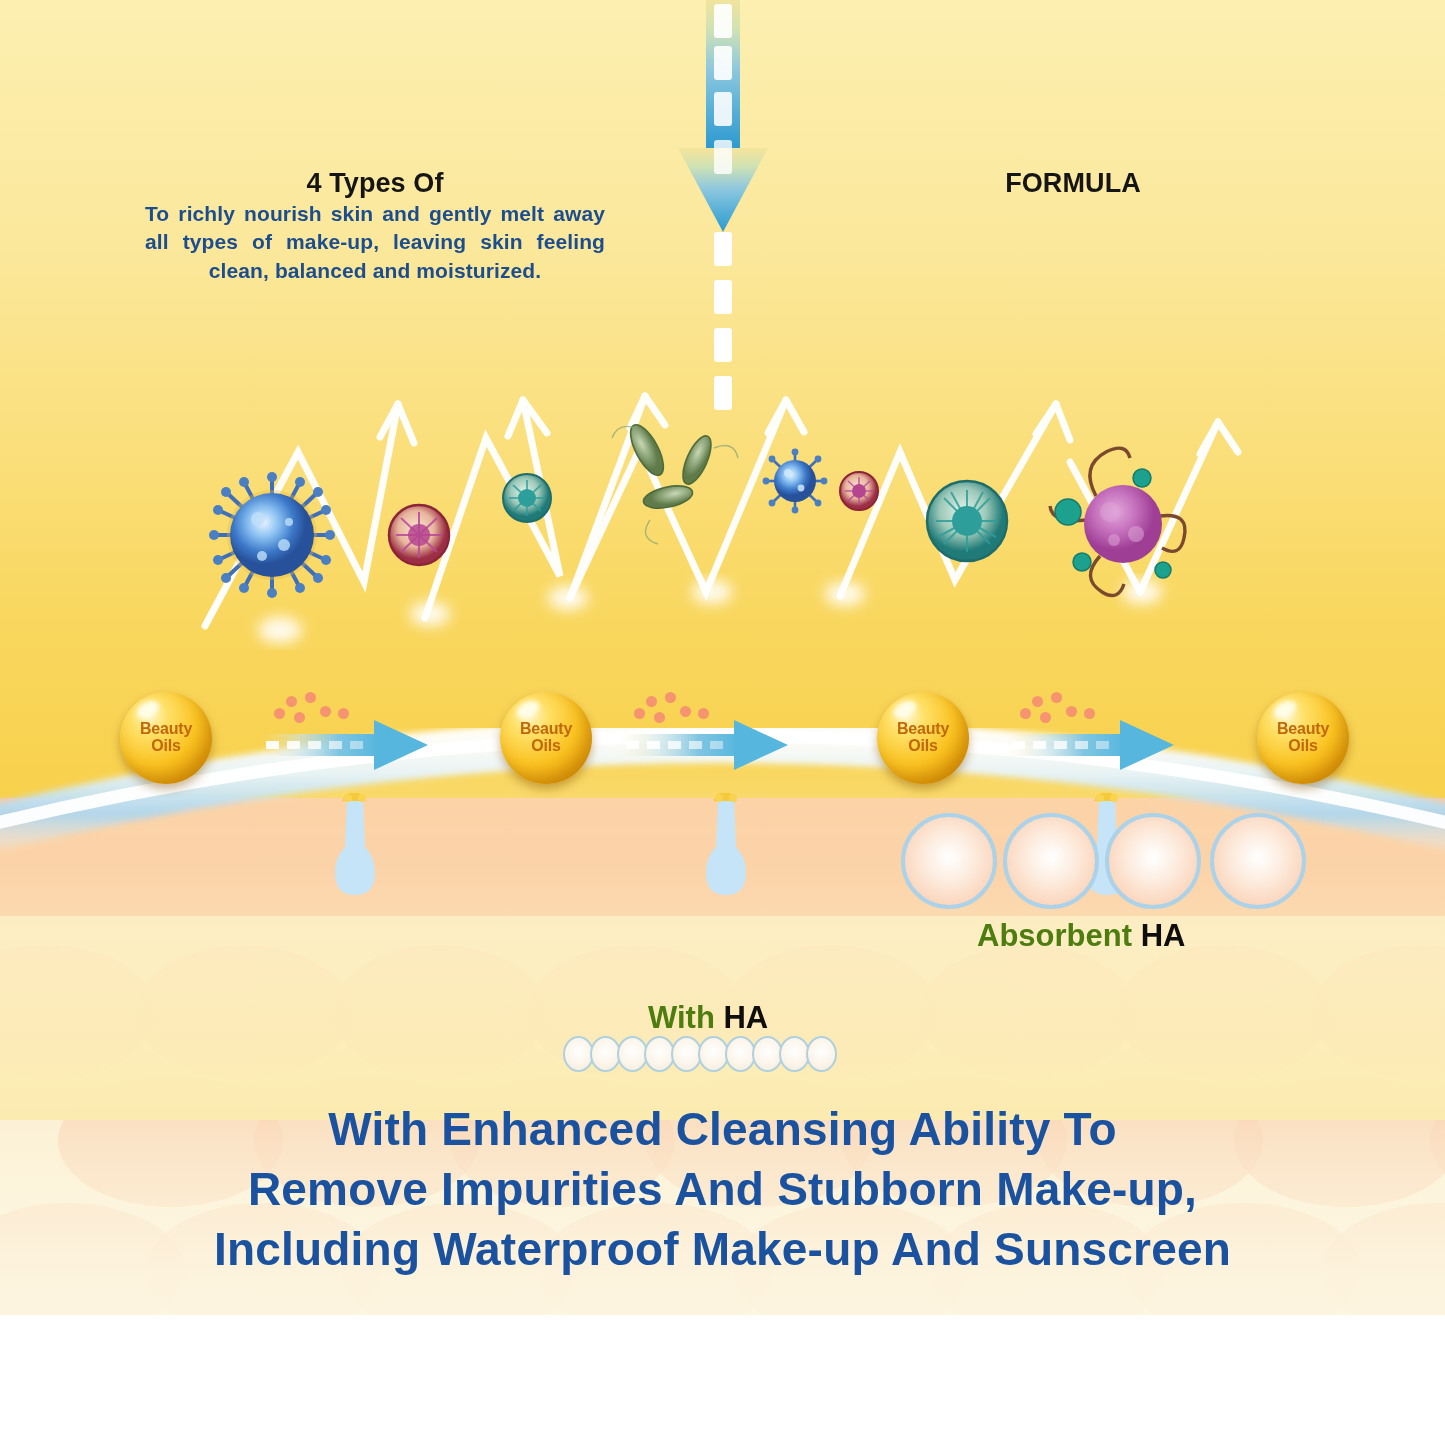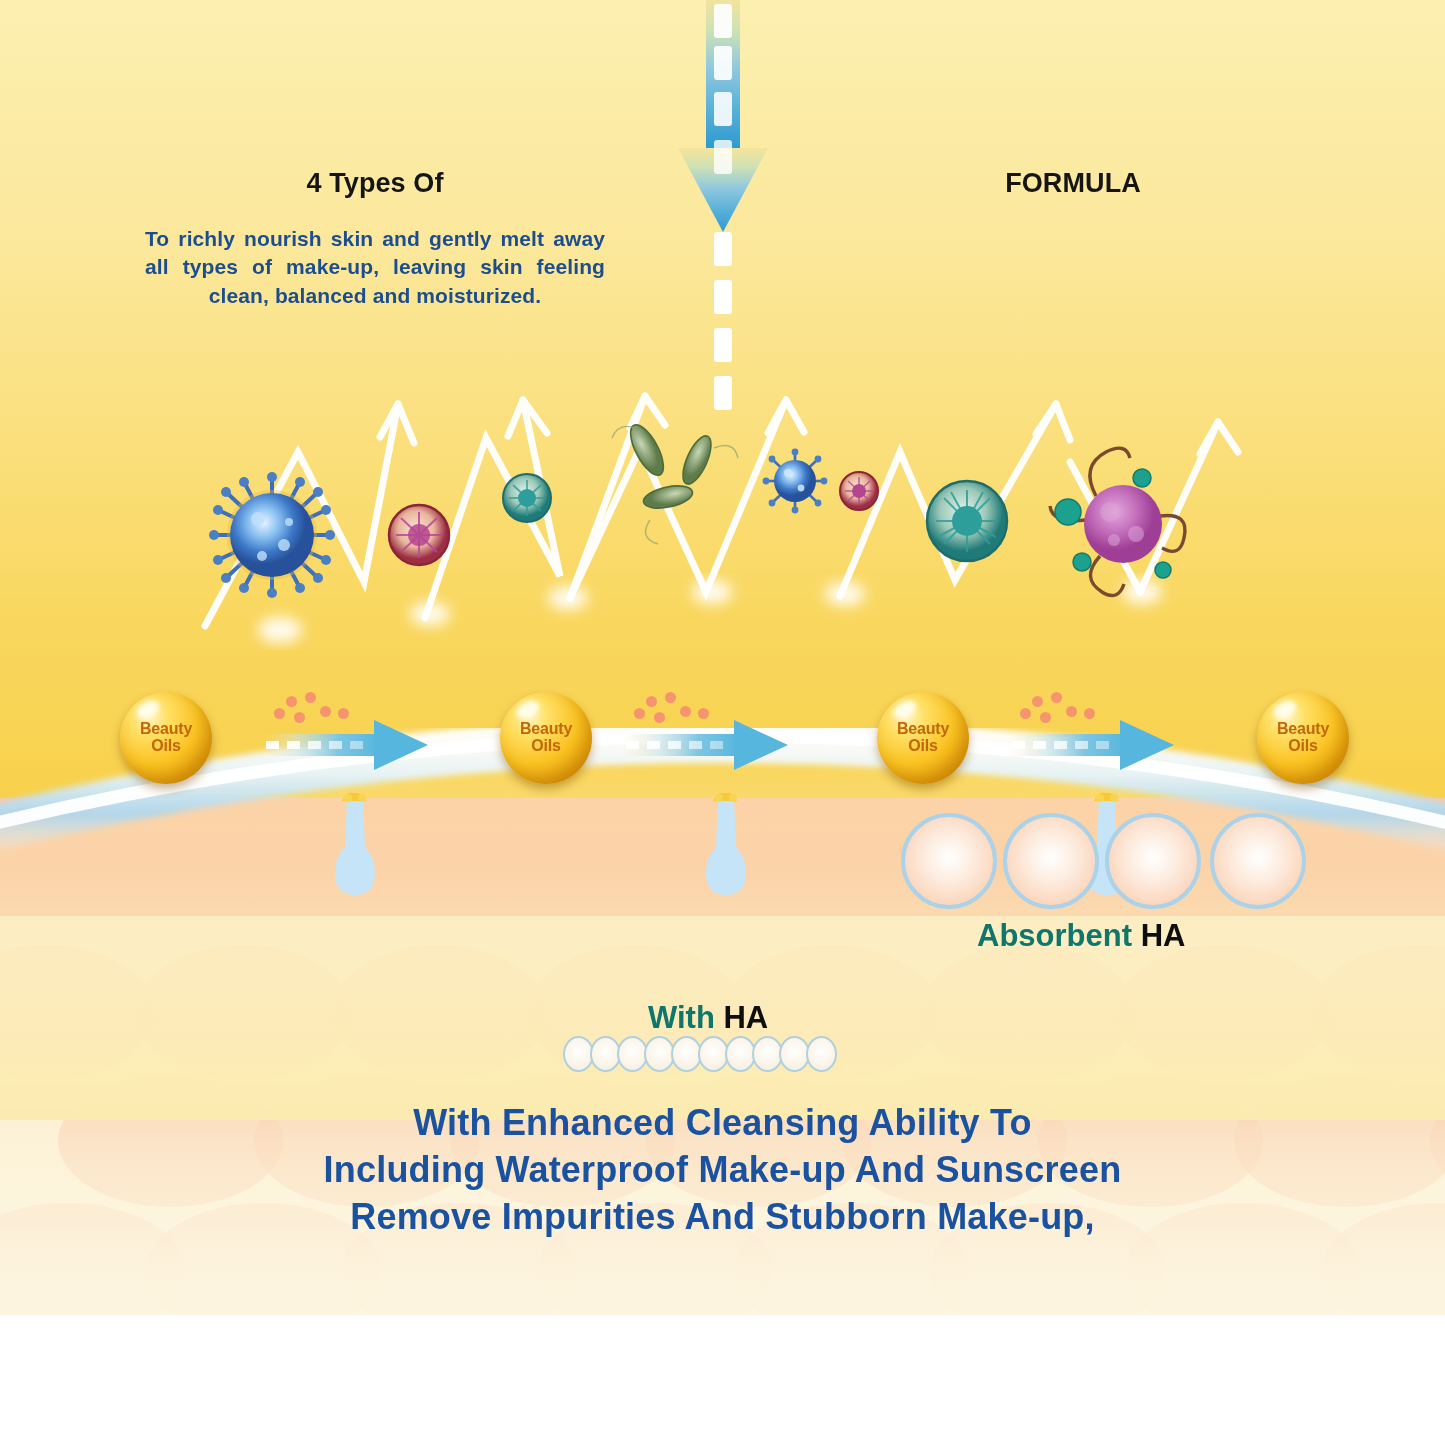--- a/index.html
+++ b/index.html
@@ -59,26 +59,26 @@
     font-size:21px; font-weight:600; color:#1C4E8F;
     line-height:1.35; text-align:justify; text-align-last:center;
     letter-spacing:.1px;
   }
 
   .label-ha{
     position:absolute;
     font-size:31px; font-weight:700; color:#0E0E0E;
     white-space:nowrap;
   }
-  .label-ha .blue{ color:#0f766e; }
+  .label-ha .blue{ color:#4d7c0f; }
 
   .footline{
     position:absolute; left:0; top:1100px; width:1445px;
     text-align:center; color:#1A52A0;
-    font-size:36px; font-weight:700; line-height:1.30;
+    font-size:46px; font-weight:700; line-height:1.30;
     letter-spacing:.2px;
   }
   .footline div{ display:block; }
 
   
   .oil{
     position:absolute; width:92px; height:92px; border-radius:50%;
     background:
       radial-gradient(circle at 32% 26%, #FFF6C9 0%, #FFE066 20%, #FAC322 52%, #E39A05 82%, #B96F02 100%);
     box-shadow:0 5px 10px rgba(130,80,0,.42), inset -6px -8px 14px rgba(150,85,0,.30);
@@ -446,21 +446,21 @@
         <circle cx="1068" cy="512" r="13"></circle>
           <circle cx="1142" cy="478" r="9"></circle>
         <circle cx="1082" cy="562" r="9"></circle>
           <circle cx="1163" cy="570" r="8"></circle>
       </g>
     </g>
   </svg>
 
   <div class="txt-block" style="left:145px; top:168px; width:460px;">
     <div class="h-dark">4 Types Of</div>
-    <div class="body-copy" style="margin-top:25px;">To richly nourish skin and gently melt away all types of make-up, leaving skin feeling clean, balanced and moisturized.</div>
+    <div class="body-copy" style="">To richly nourish skin and gently melt away all types of make-up, leaving skin feeling clean, balanced and moisturized.</div>
   </div>
 
   <div class="txt-block" style="left:838px; top:168px; width:470px;">
     <div class="h-dark">FORMULA</div>
   </div>
 
   <div id="flows">
       <div class="flow" style="left: 262px; top: 718px;">
         <svg width="168" height="54" viewBox="0 0 168 54">
           <defs>
@@ -629,17 +629,17 @@
       <i></i>
       <i></i>
       <i></i>
       <i></i>
       <i></i>
       <i></i>
     </div>
 
   <div class="footline">
     <div>With Enhanced Cleansing Ability To</div>
+    <div>Remove Impurities And Stubborn Make-up,</div>
     <div>Including Waterproof Make-up And Sunscreen</div>
-    <div>Remove Impurities And Stubborn Make-up,</div>
   </div>
 
 </div>
 
 </body></html>

